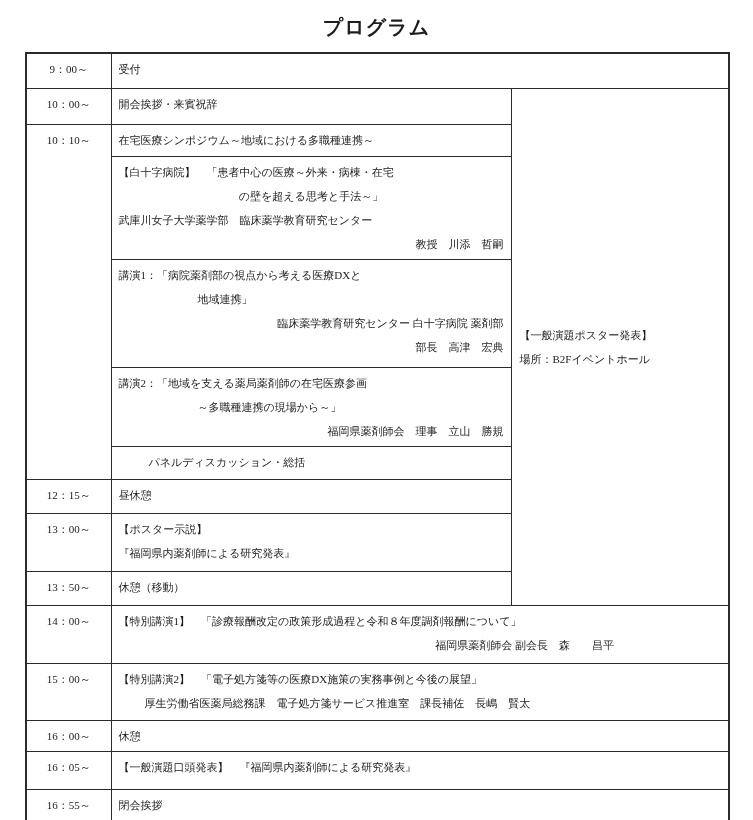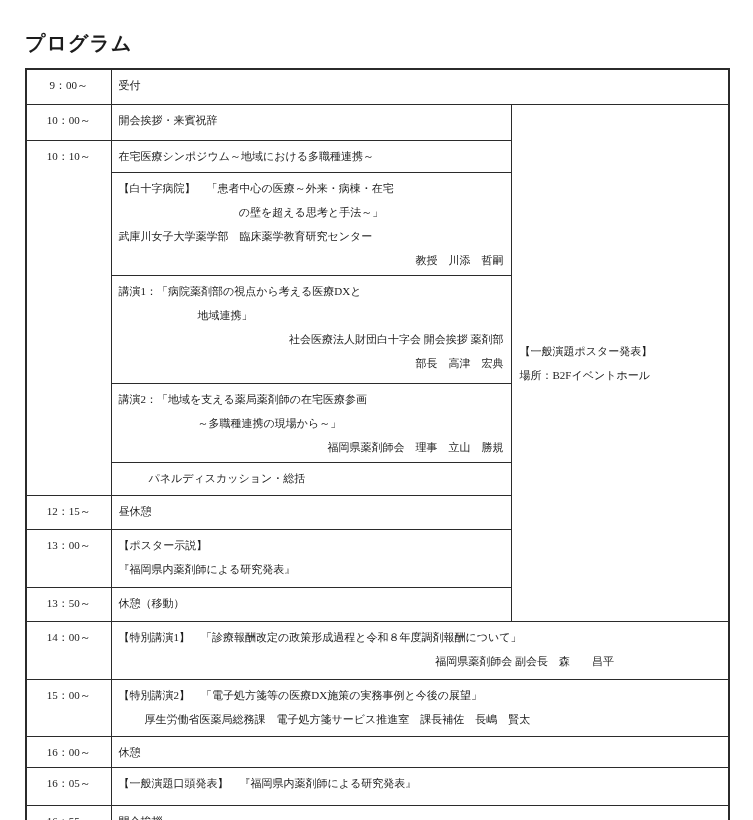--- a/index.html
+++ b/index.html
@@ -7,23 +7,23 @@
     width:753px;height:820px;
     font-family:"Liberation Serif","DejaVu Serif",serif;
     color:#1c1c1c;
     -webkit-font-smoothing:antialiased;
   }
   .page{padding:10px 0 0 25px;}
   .title{
     font-family:Liberation Mono, monospace;
     font-weight:bold;
     font-size:20px;
-    text-align:left;
+    text-align:center;
     width:703px;
-    margin:20px 0 11px 0;
+    margin:4px 0 11px 0;
     letter-spacing:1px;
   }
   table.program{
     border-collapse:collapse;
     table-layout:fixed;
     width:703px;
     border:2px solid #2b2b2b;
   }
   col.c-time{width:85px;}
   col.c-main{width:400px;}
@@ -105,21 +105,21 @@
           <div class="line ctr">の壁を超える思考と手法～」</div>
           <div class="line">武庫川女子大学薬学部　臨床薬学教育研究センター</div>
           <div class="line rgt">教授　川添　哲嗣</div>
         </td>
       </tr>
 
       <tr class="h107">
         <td>
           <div class="line">講演1：「病院薬剤部の視点から考える医療DXと</div>
           <div class="line ind">地域連携」</div>
-          <div class="line rgt">社会医療法人財団白十字会 開会挨拶 薬剤部</div>
+          <div class="line rgt">臨床薬学教育研究センター 白十字病院 薬剤部</div>
           <div class="line rgt">部長　高津　宏典</div>
         </td>
       </tr>
 
       <tr class="h78">
         <td>
           <div class="line">講演2：「地域を支える薬局薬剤師の在宅医療参画</div>
           <div class="line ind">～多職種連携の現場から～」</div>
           <div class="line rgt">福岡県薬剤師会　理事　立山　勝規</div>
         </td>

